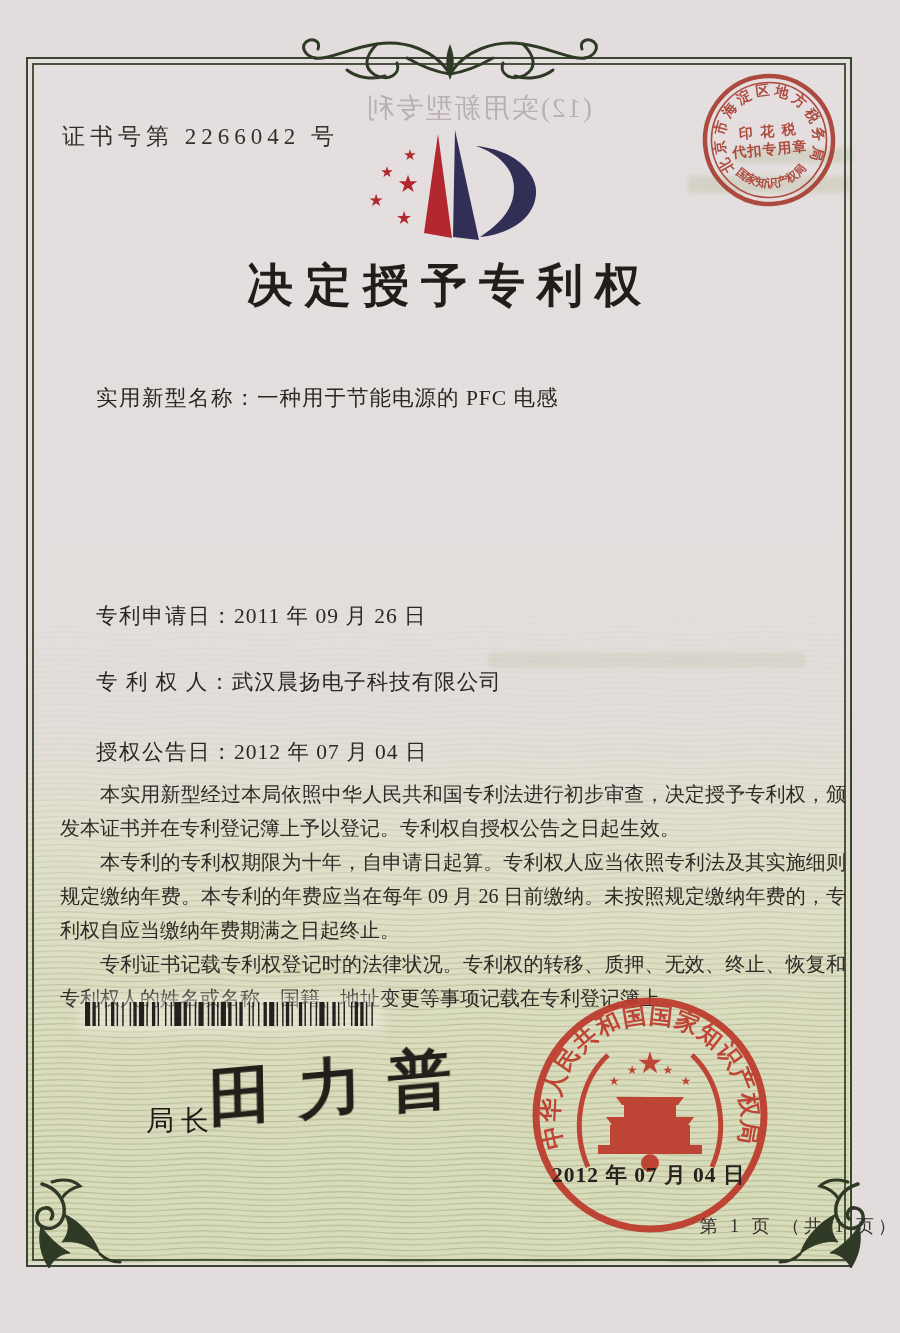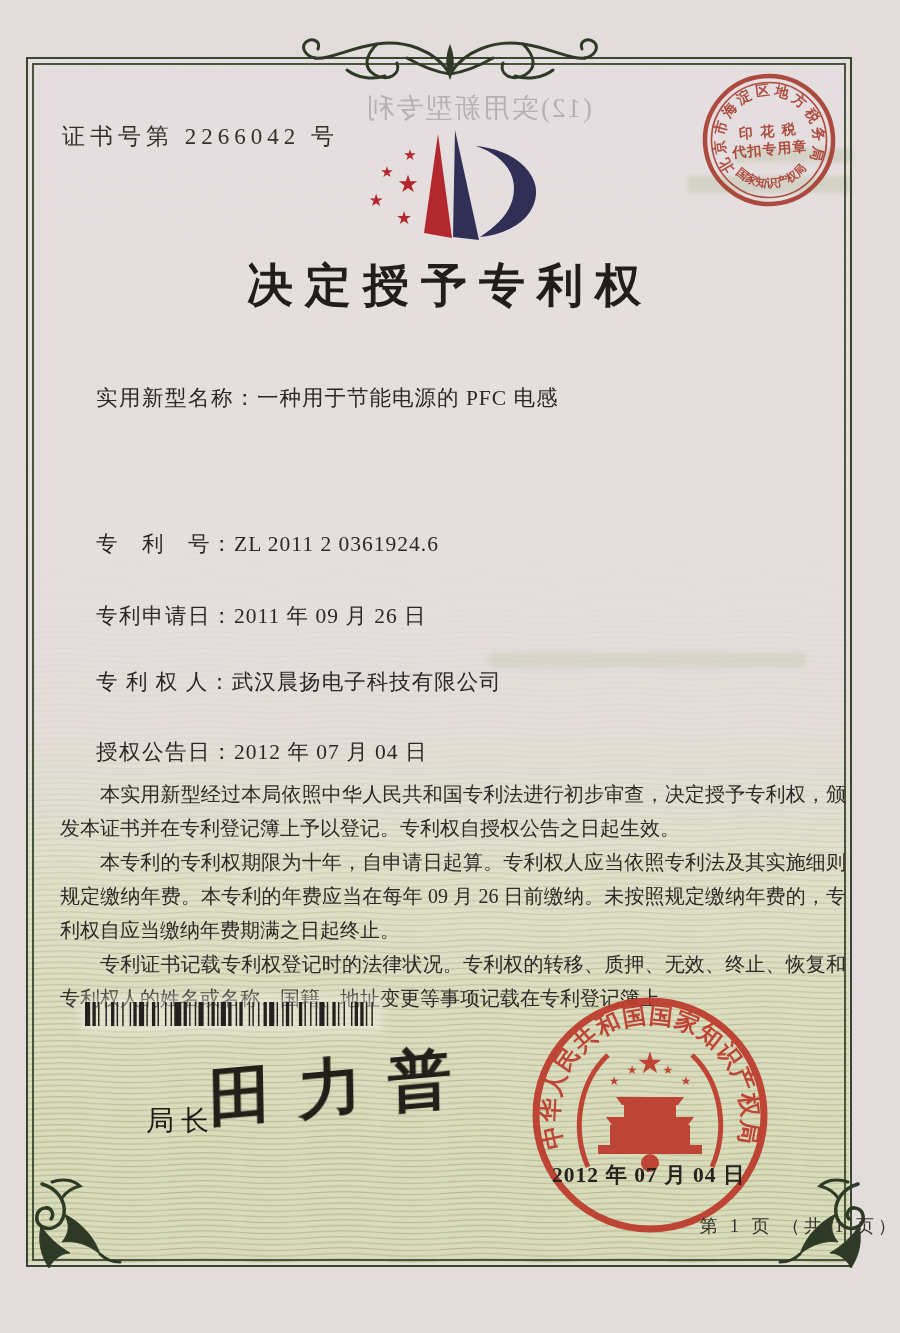--- a/index.html
+++ b/index.html
@@ -140,21 +140,20 @@
       <text x="35" y="47" font-size="15">★</text>
       <text x="56" y="62" font-size="24">★</text>
       <text x="24" y="76" font-size="17">★</text>
       <text x="52" y="94" font-size="18">★</text>
     </g>
   </svg>
 
   <div id="title" class="layer">决定授予专利权</div>
 
   <div class="field" style="top:383px"><span class="lab">实用新型名称：</span><span>一种用于节能电源的 PFC 电感</span></div>
-  <div class="field" style="top:529px"><span class="lab">专　利　号：</span><span>ZL 2011 2 0361924.6</span></div>
   <div class="field" style="top:601px"><span class="lab">专利申请日：</span><span>2011 年 09 月 26 日</span></div>
   <div class="field" style="top:667px"><span class="lab">专 利 权 人：</span><span>武汉晨扬电子科技有限公司</span></div>
   <div class="field" style="top:737px"><span class="lab">授权公告日：</span><span>2012 年 07 月 04 日</span></div>
 
   <div id="body-text" class="layer">
     <p>本实用新型经过本局依照中华人民共和国专利法进行初步审查，决定授予专利权，颁发本证书并在专利登记簿上予以登记。专利权自授权公告之日起生效。</p>
     <p>本专利的专利权期限为十年，自申请日起算。专利权人应当依照专利法及其实施细则规定缴纳年费。本专利的年费应当在每年 09 月 26 日前缴纳。未按照规定缴纳年费的，专利权自应当缴纳年费期满之日起终止。</p>
     <p>专利证书记载专利权登记时的法律状况。专利权的转移、质押、无效、终止、恢复和专利权人的姓名或名称、国籍、地址变更等事项记载在专利登记簿上。</p>
   </div>
 

